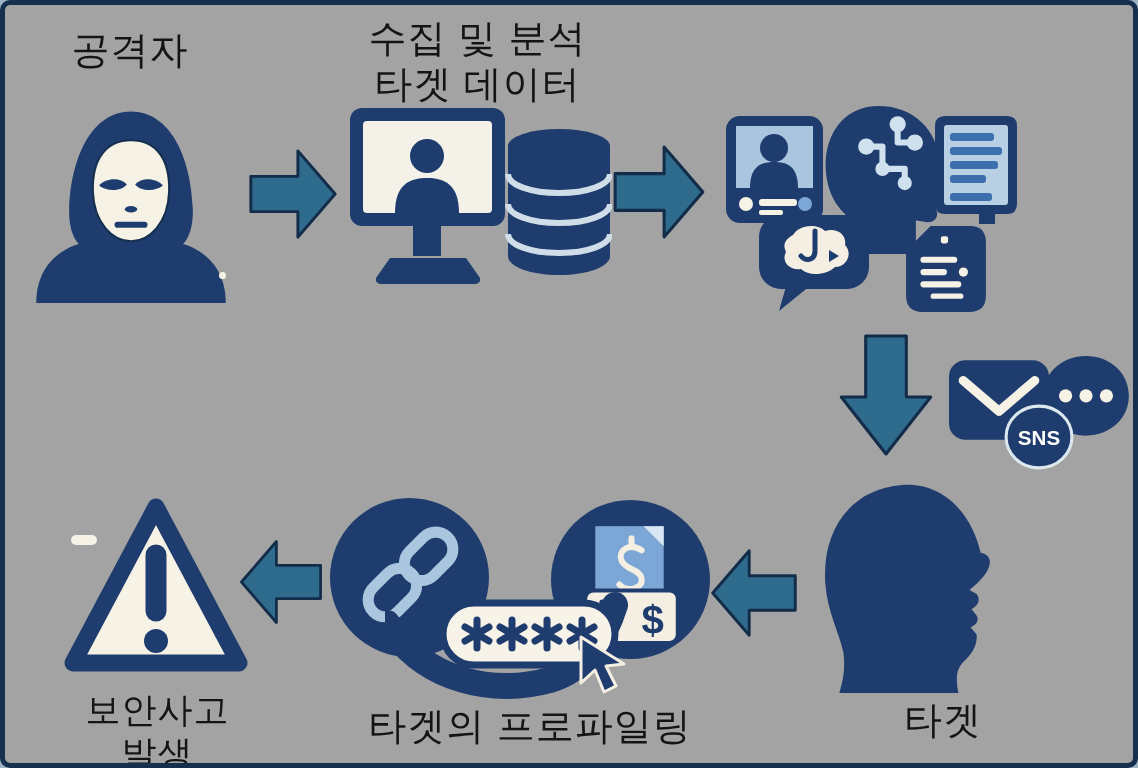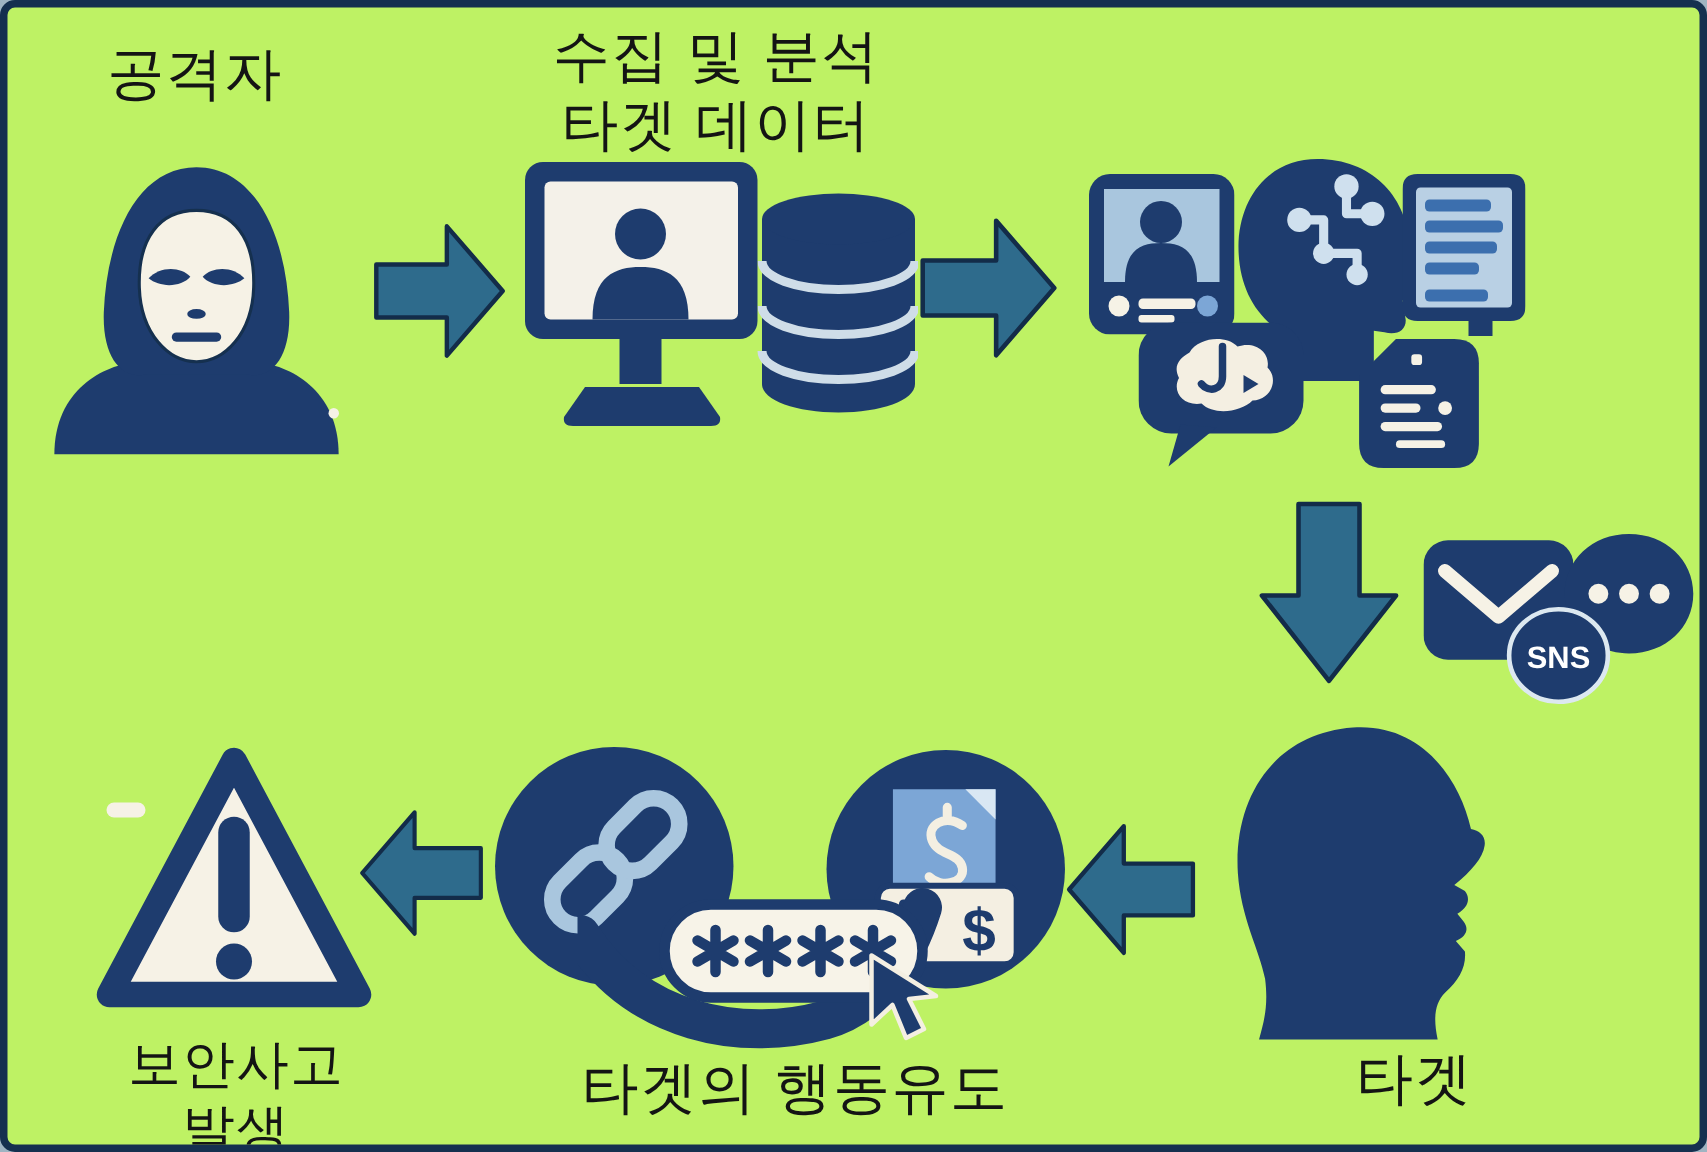--- a/index.html
+++ b/index.html
@@ -1,19 +1,19 @@
 <!DOCTYPE html>
 <html><head>
 <meta charset="utf-8">
 <style>
   html,body{margin:0;padding:0;}
   body{background:#9fb4c2;font-family:"Liberation Sans","DejaVu Sans",sans-serif;}
   .canvas{
     position:relative;width:1138px;height:768px;box-sizing:border-box;
-    background:#bef264;border:5px solid #15304f;border-radius:10px;overflow:hidden;
+    background:#a3a3a3;border:5px solid #15304f;border-radius:10px;overflow:hidden;
   }
   .abs{position:absolute;}
   .label{
     position:absolute;color:#141414;font-size:38px;line-height:1.22;
     text-align:center;white-space:nowrap;letter-spacing:1px;
   }
   svg{display:block;}
 </style>
 </head>
 <body>
@@ -178,20 +178,20 @@
 
   <svg class="abs" style="left:56px;top:486px;" width="190" height="200" viewBox="0 0 190 200">
     <path d="M95,16 L178,172 L12,172 Z" fill="#f6f2e6" stroke="#1e3c6e" stroke-width="17" stroke-linejoin="round"></path>
     <line x1="95" y1="64" x2="95" y2="120" stroke="#1e3c6e" stroke-width="21" stroke-linecap="round"></line>
     <circle cx="95" cy="150" r="12" fill="#1e3c6e"></circle>
   </svg>
 
   <div class="abs" style="left:66px;top:530px;width:26px;height:10px;border-radius:5px;background:#f6f2e6;"></div>
   <div class="abs" style="left:214px;top:267px;width:7px;height:7px;border-radius:50%;background:#f6f2e6;"></div>
 
-  <div class="label" style="left:355px;top:698px;width:340px;">타겟의 행동유도</div>
+  <div class="label" style="left:355px;top:698px;width:340px;">타겟의 프로파일링</div>
 
   <div class="label" style="left:55px;top:684px;width:195px;font-size:35px;">
     <div>보안사고</div>
     <div>발생</div>
   </div>
 
 </div>
 
 </body></html>

